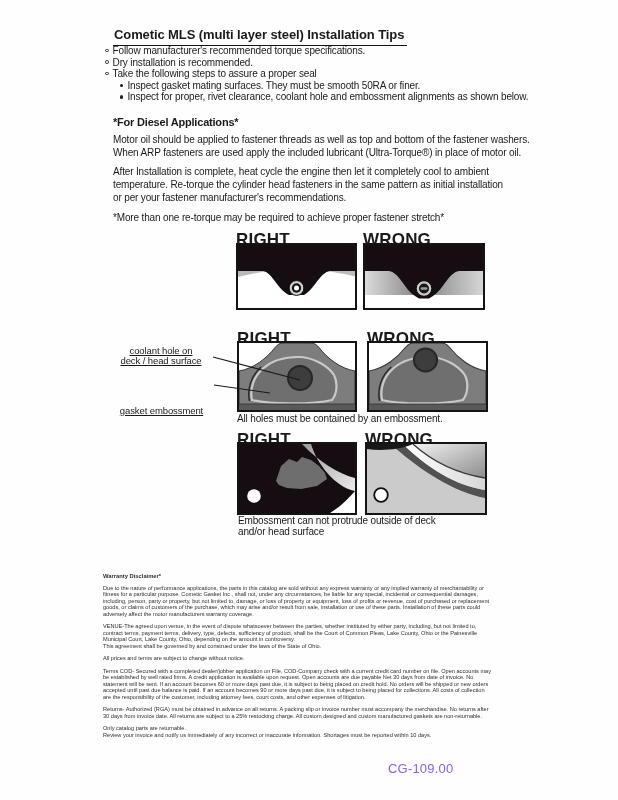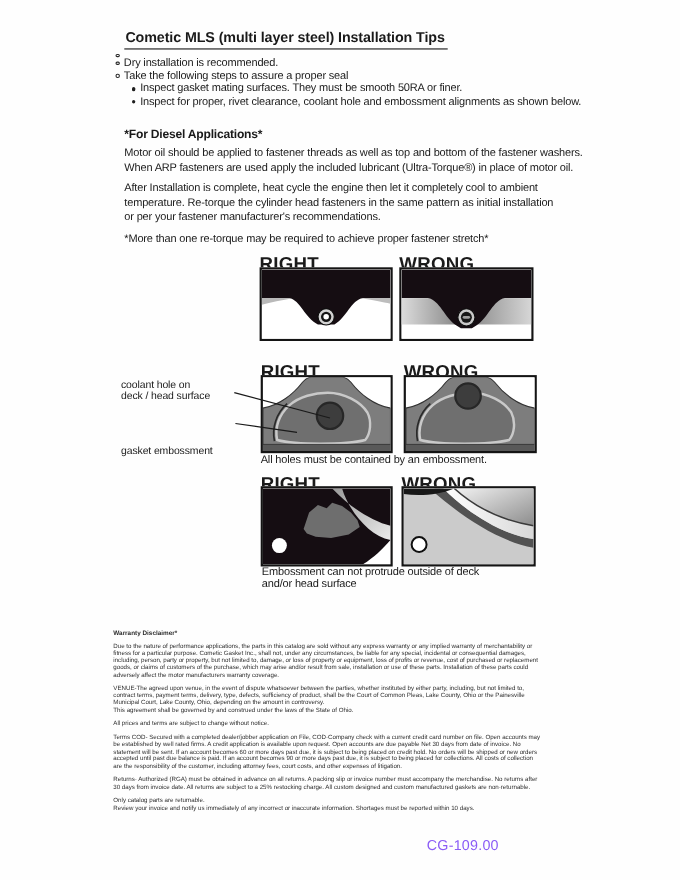--- a/index.html
+++ b/index.html
@@ -18,38 +18,39 @@
   .brow { display:flex; align-items:flex-start; }
   .ob { flex:none; width:3.6px; height:3.6px; border:1px solid #2a2a2a; border-radius:50%; margin:3.6px 4px 0 0; }
   .fb { flex:none; width:3.4px; height:3.4px; background:#1f1f1f; border-radius:50%; margin:3.8px 4px 0 0; }
   .subrow { margin-left:15px; }
   .h2 { font-size:11px; font-weight:bold; letter-spacing:-0.2px; }
   .para { font-size:10px; line-height:13px; letter-spacing:-0.15px; width:480px; }
   .dg-head { font-size:17px; font-weight:bold; letter-spacing:0.2px; }
   .panel { position:absolute; border:2px solid #141414; background:#fff; }
   .panel svg { display:block; width:100%; height:100%; }
   .caption { font-size:10px; line-height:10.8px; letter-spacing:-0.15px; }
-  .dlabel { font-size:9.5px; line-height:9.6px; text-align:left; letter-spacing:-0.1px; }
+  .dlabel { font-size:9.5px; line-height:9.6px; text-align:center; letter-spacing:-0.1px;text-decoration:underline; }
   .fine { width:470px; color:#2e2e2e; }
   .fine-h { font-size:5.8px; font-weight:bold; margin-bottom:5.5px; }
   .fine p { font-size:5.6px; line-height:6.5px; margin-bottom:6px; }
   .partnum { font-size:13px; letter-spacing:0.2px; color:#8b5cf6; }
 </style>
 </head>
 <body>
 
 <div class="page">
 
   <div class="abs" style="left:113px; top:25px;">
     <span class="title">Cometic MLS (multi layer steel) Installation Tips</span>
   </div>
 
   <div class="abs bullets" style="left:105px; top:45px; width:480px;">
     <div class="brow">
       <span class="ob"></span>
+      <span>Follow manufacturer's recommended torque specifications.</span>
     </div>
     <div class="brow">
       <span class="ob"></span>
       <span>Dry installation is recommended.</span>
     </div>
     <div class="brow">
       <span class="ob"></span>
       <span>Take the following steps to assure a proper seal</span>
     </div>
     <div class="brow subrow">

